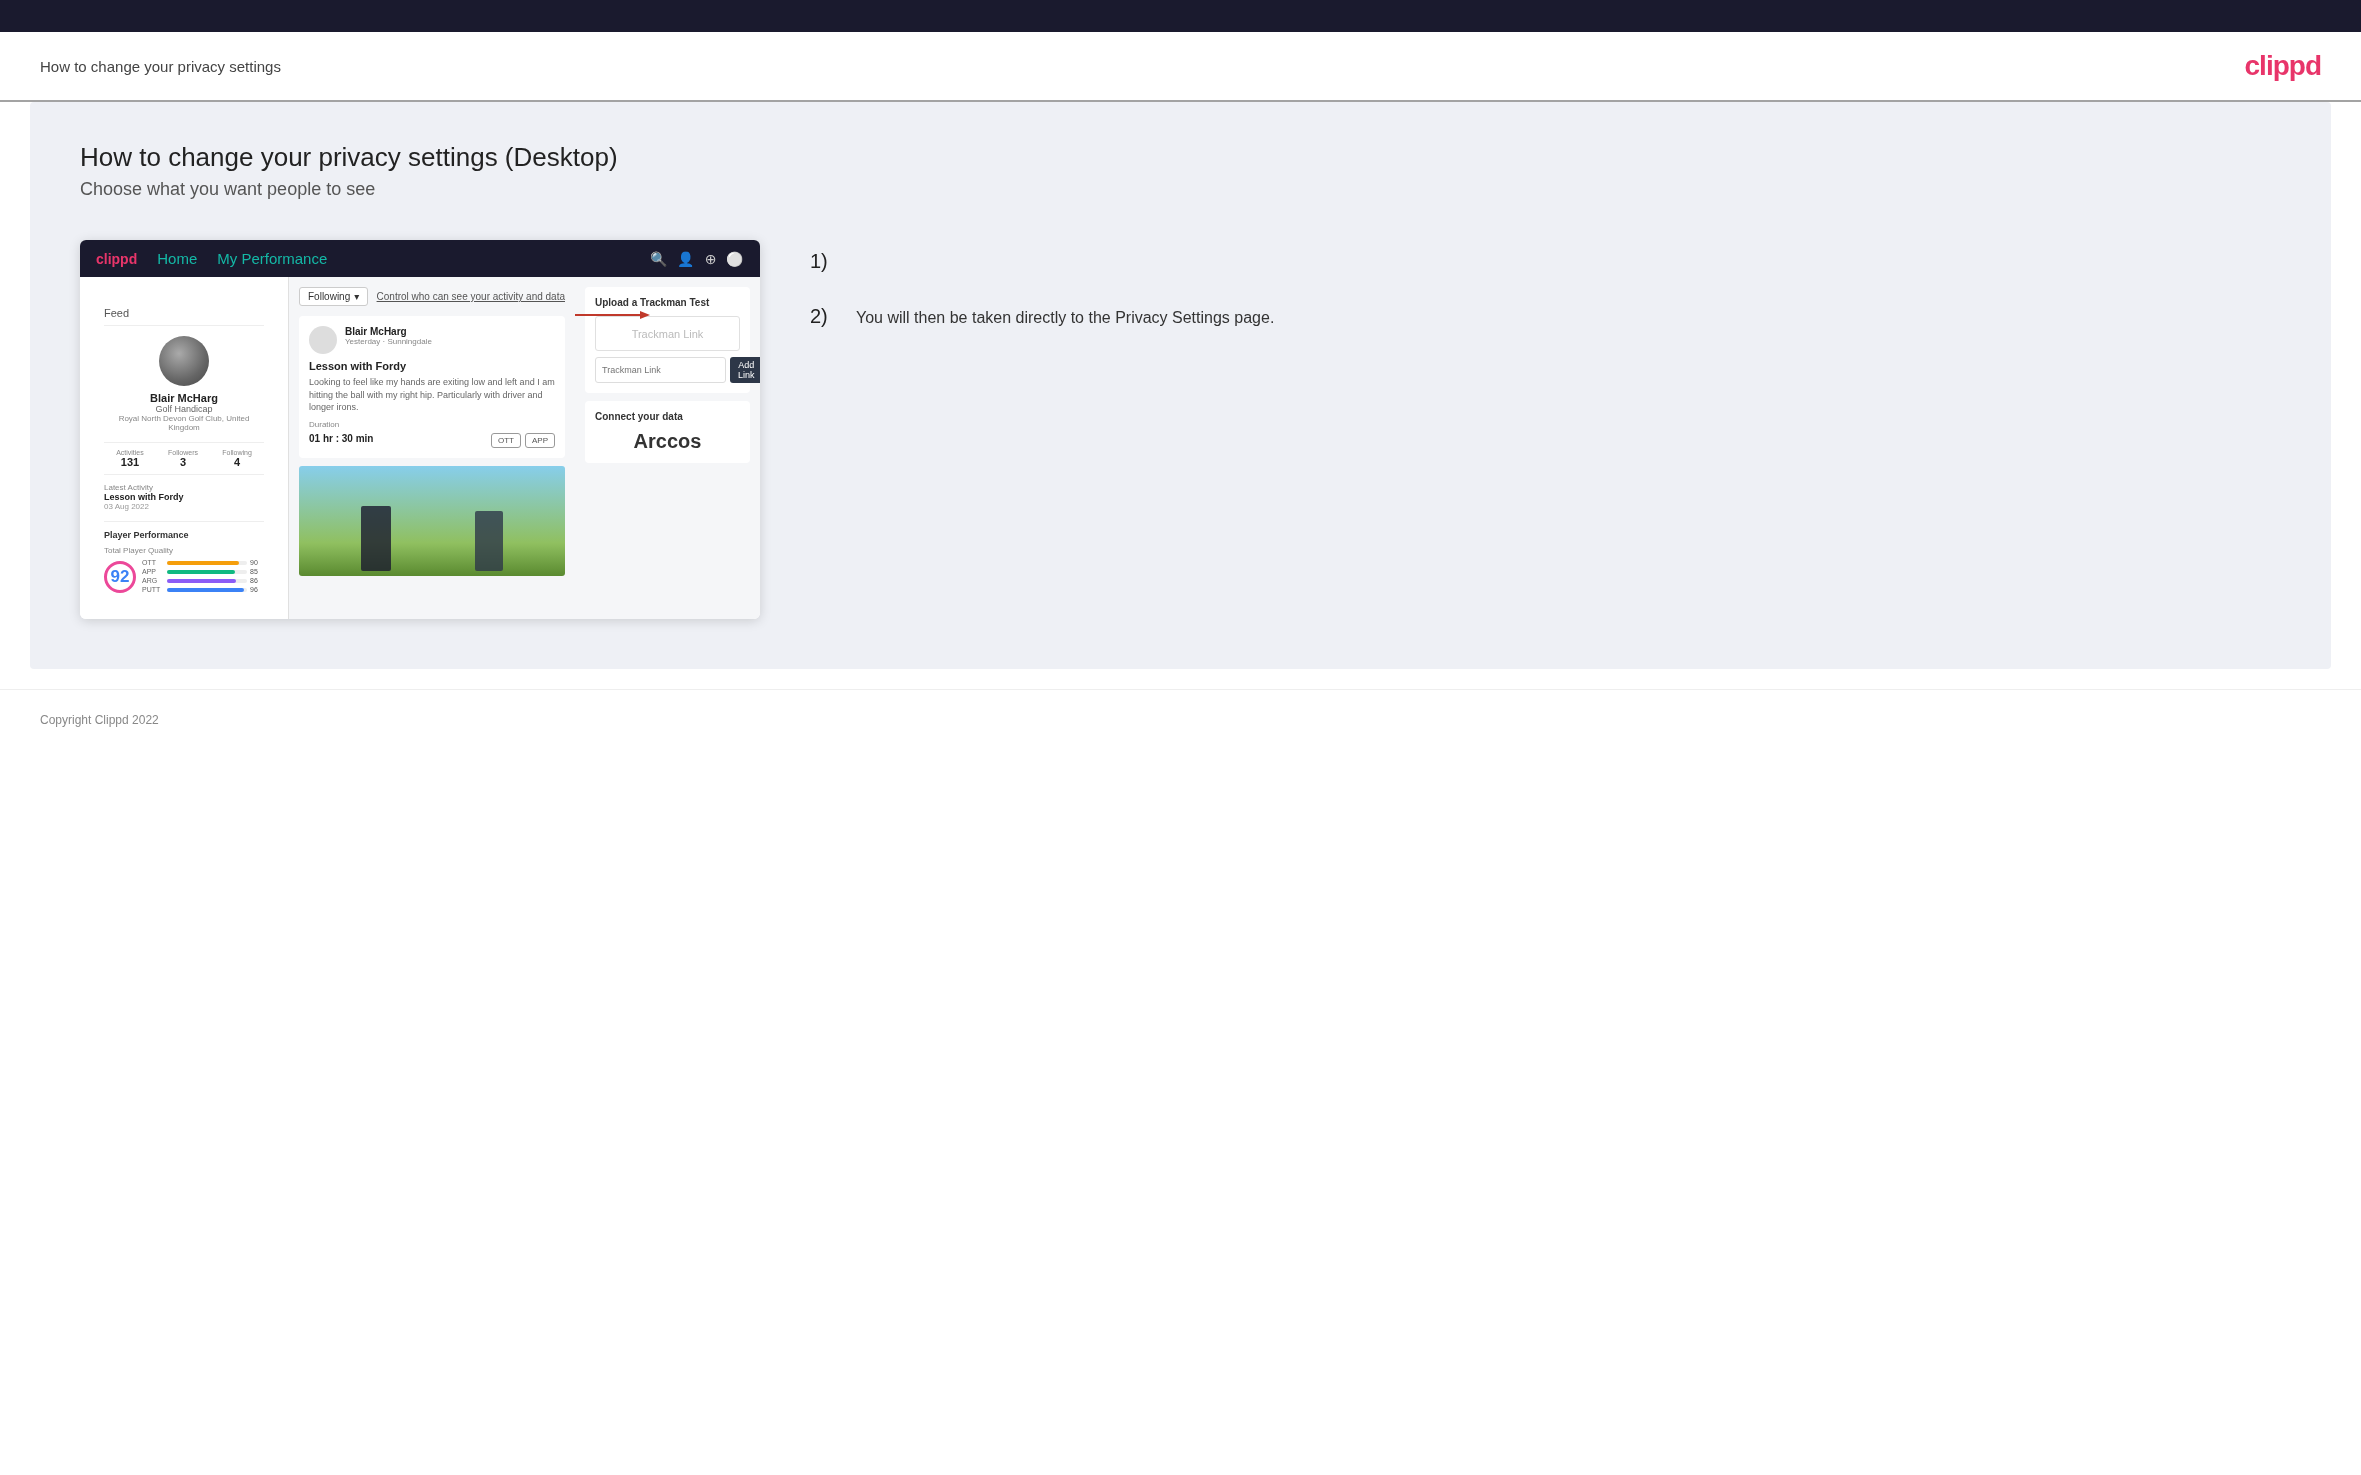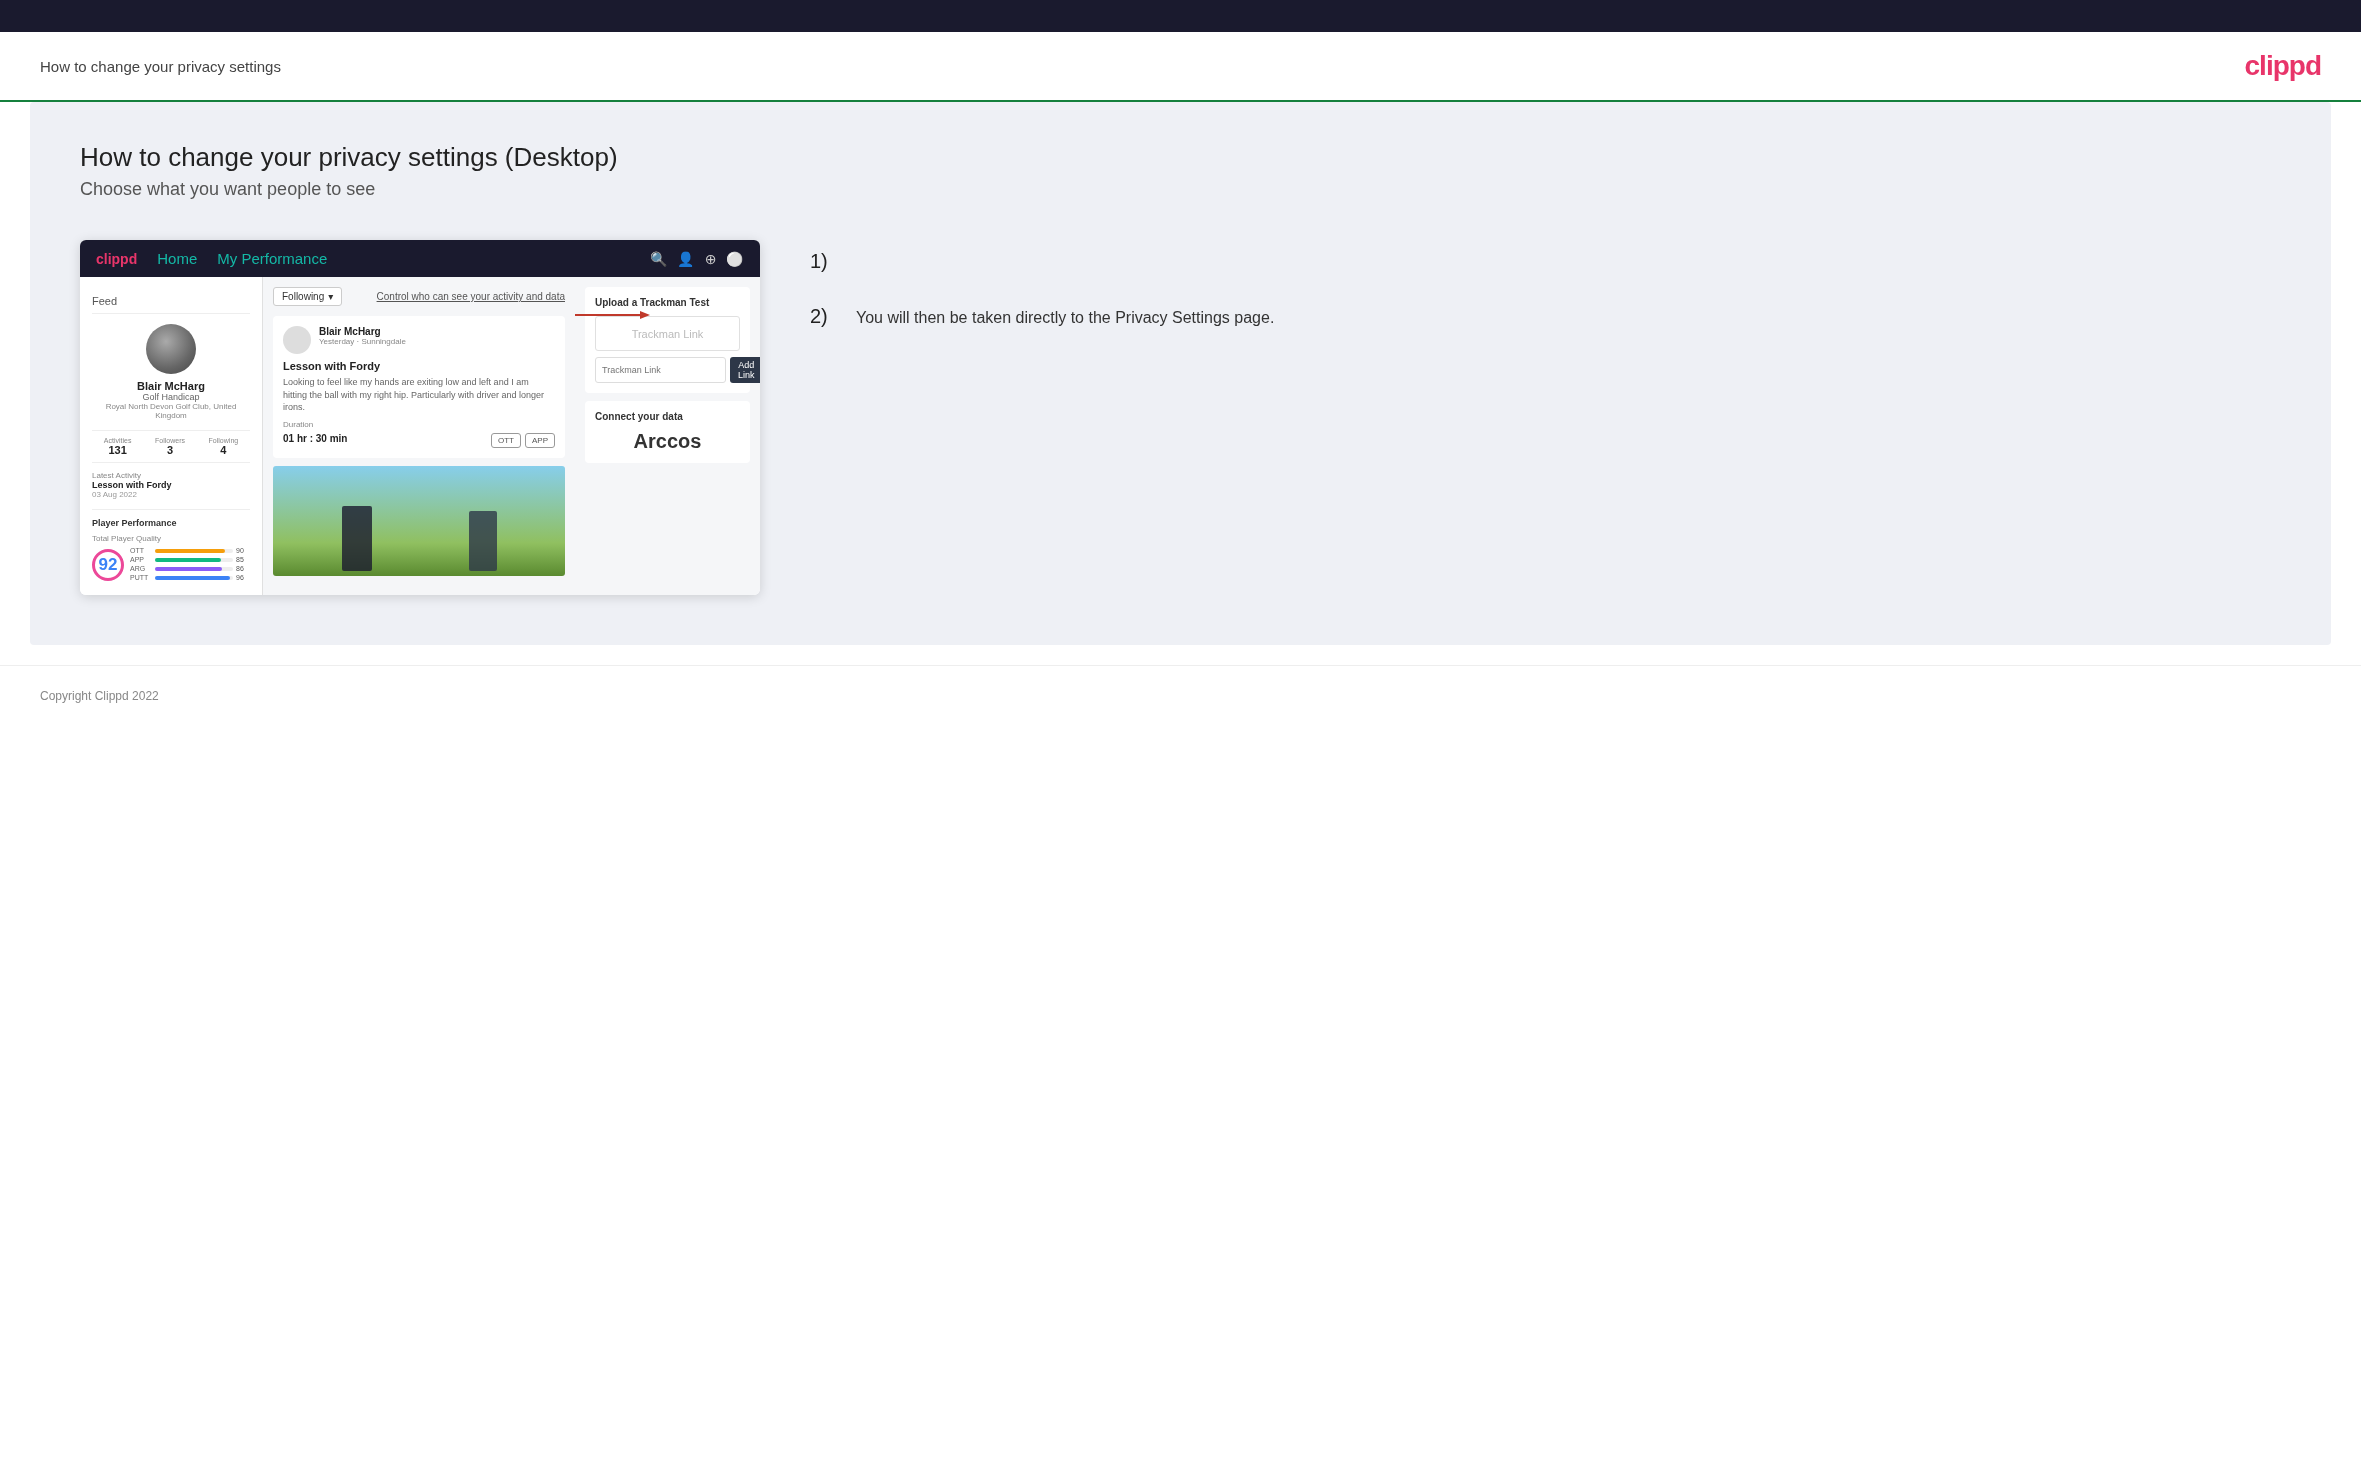--- a/index.html
+++ b/index.html
@@ -6,21 +6,21 @@
     body { font-family: -apple-system, BlinkMacSystemFont, 'Segoe UI', Arial, sans-serif; background: #fff; color: #333; }
 
     
     .top-bar {
       background: #1a1a2e;
       height: 32px;
     }
     .header {
       display: flex; align-items: center; justify-content: space-between;
       padding: 18px 40px;
-      border-bottom: 2px solid #15803d;
+      border-bottom: 2px solid #a3a3a3;
     }
     .header-title { font-size: 15px; color: #444; }
     .logo-text { font-size: 28px; font-weight: 700; color: #e8356a; letter-spacing: -1px; }
 
     
     .main-content {
       background: #eef0f5;
       margin: 0 30px 20px 30px;
       padding: 40px 50px 50px 50px;
       border-radius: 4px;
@@ -58,24 +58,24 @@
     .nav-icon { color: #ccc; font-size: 14px; }
 
     
     .app-body {
       display: flex;
       background: #f5f6f8;
     }
 
     
     .app-sidebar {
-      width: 183px;
+      width: 209px;
       background: #fff;
       border-right: 1px solid #e0e0e0;
-      padding: 12px;
+      padding: 24px;
     }
     .feed-label { font-size: 11px; color: #555; padding: 6px 0; border-bottom: 1px solid #eee; margin-bottom: 10px; }
     .profile-section { text-align: center; margin-bottom: 10px; }
     .profile-avatar {
       width: 50px; height: 50px; border-radius: 50%;
       background: linear-gradient(135deg, #888 0%, #555 100%);
       margin: 0 auto 6px;
       overflow: hidden;
       display: flex; align-items: center; justify-content: center;
       position: relative;

